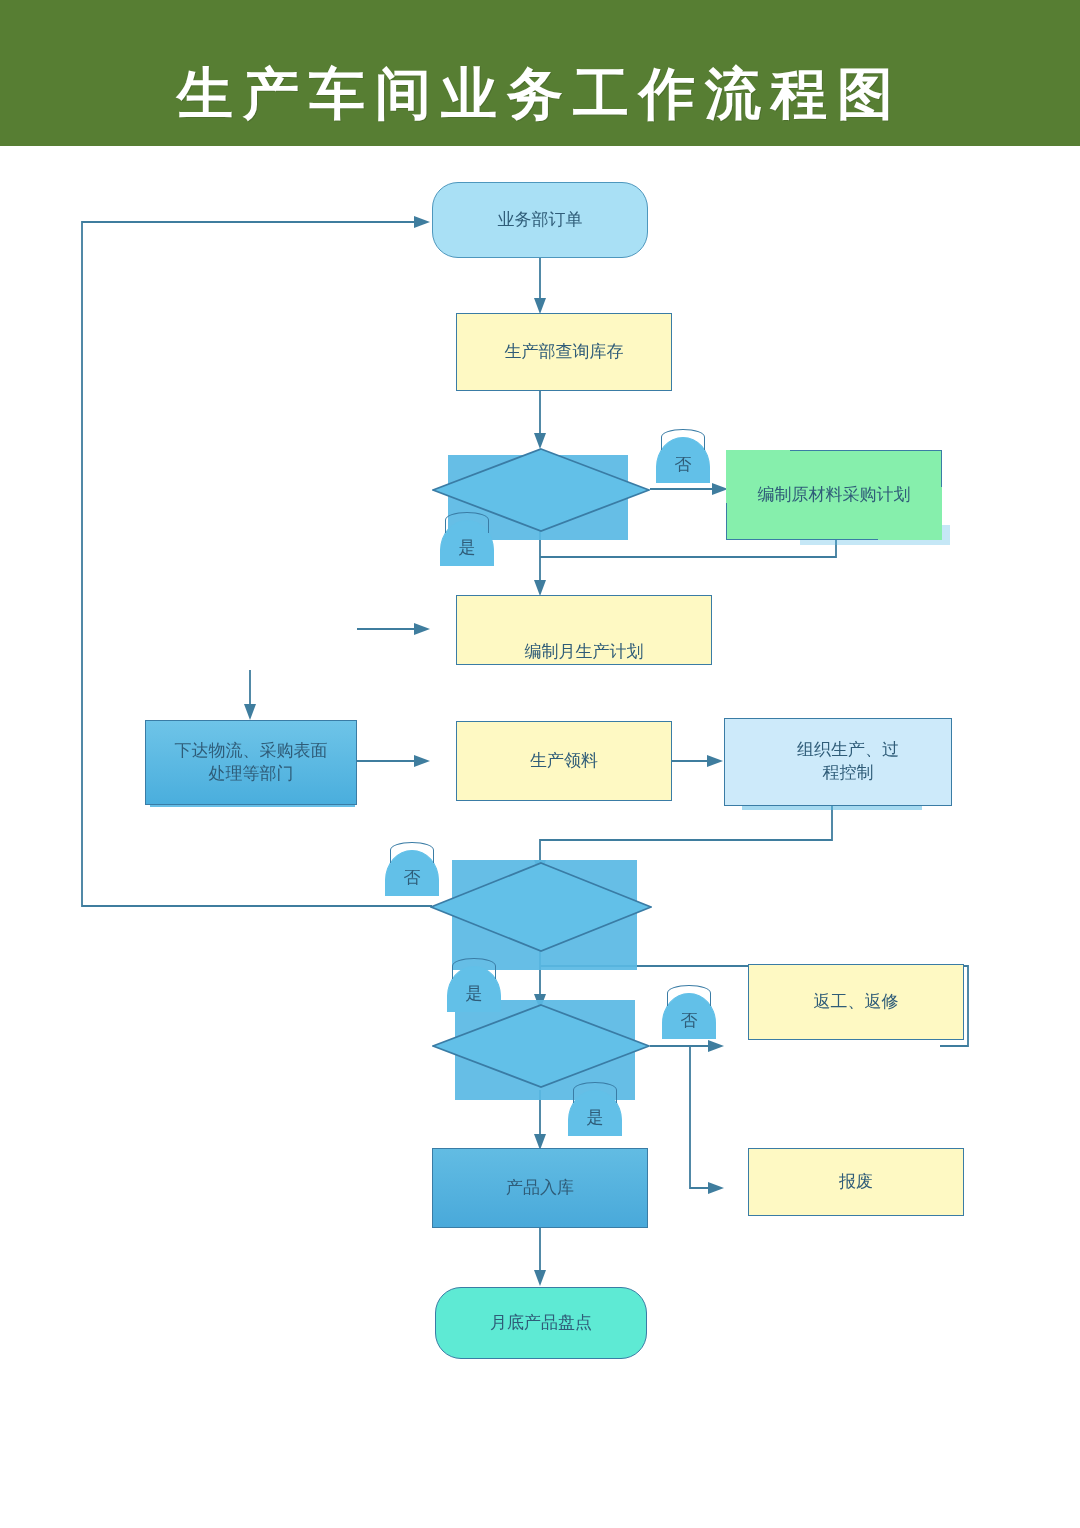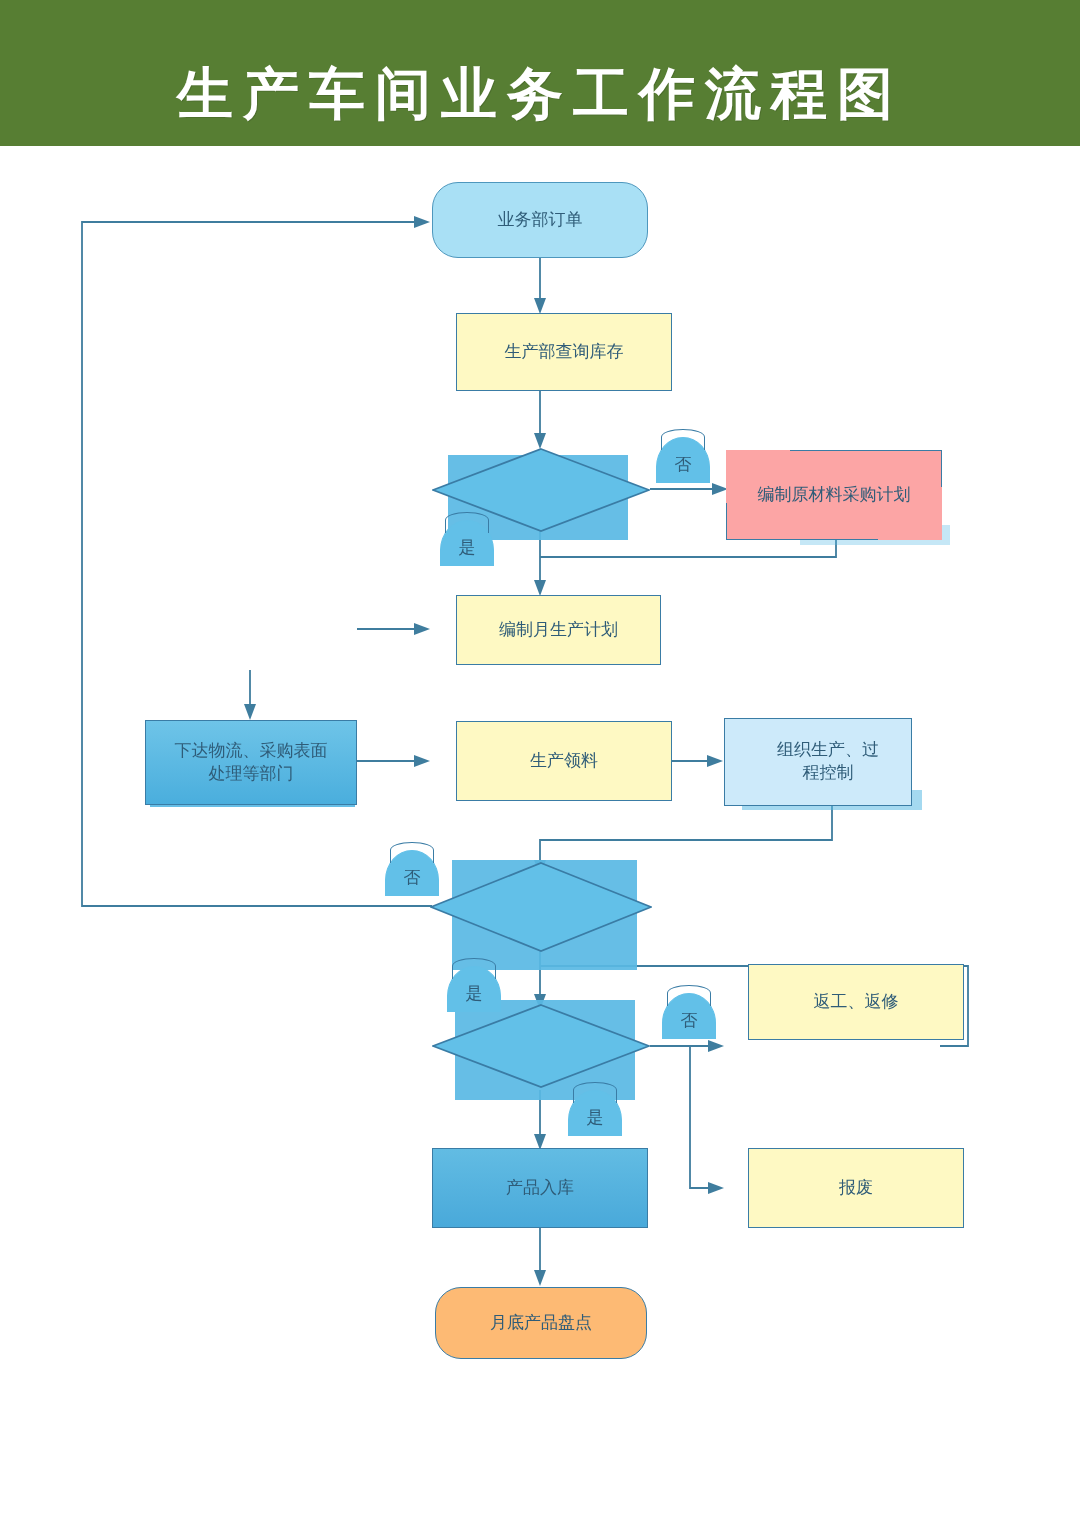--- a/index.html
+++ b/index.html
@@ -18,41 +18,41 @@
 
   
   .node{position:absolute;box-sizing:border-box;display:flex;align-items:center;
         justify-content:center;text-align:center;color:#2f5c78;font-size:17px;
         line-height:1.35;white-space:pre-line;}
   .rect{border:1.6px solid #3a7ca5;}
   .fill-light{background:#cdeafa;}
   .fill-mid{background:#fef9c3;margin-left:24px;}
   .fill-dark{background:linear-gradient(180deg,#6ec4e8 0%,#4aaedd 100%);}
   .fill-prod{background:linear-gradient(180deg,#62bce3 0%,#49a9da 100%);}
-  .term{border:1.8px solid #3a7ca5;border-radius:26px;background:#fdba74;}
+  .term{border:1.8px solid #3a7ca5;border-radius:26px;background:#5eead4;}
   .term-top{border:1.8px solid #4e97bd;border-radius:26px;background:#a9e0f5;}
 
   
   .plate{position:absolute;background:#59b9e4;opacity:.92;}
 
   
   .diamond{position:absolute;}
   .diamond svg{display:block;}
 
   
   .tag{position:absolute;background:#62c0e8;border:1.4px solid #62c0e8;
        border-top-left-radius:50% 30px;border-top-right-radius:50% 30px;
        display:flex;align-items:flex-end;justify-content:center;
        color:#2f5c78;font-size:17px;padding-bottom:6px;box-sizing:border-box;}
   .tag::before{content:"";position:absolute;left:4px;right:4px;top:-9px;height:20px;
        border:1.5px solid #3a7ca5;border-bottom:none;
        border-top-left-radius:60px 22px;border-top-right-radius:60px 22px;}
 
   
-  .corner-box{position:absolute;box-sizing:border-box;background:#fca5a5;}
+  .corner-box{position:absolute;box-sizing:border-box;background:#86efac;}
   .corner-box .c{position:absolute;border-color:#3a7ca5;border-style:solid;}
   .corner-box .tr{top:0;right:0;width:70%;height:40%;border-width:1.6px 1.6px 0 0;}
   .corner-box .bl{bottom:0;left:0;width:70%;height:40%;border-width:0 0 1.6px 1.6px;}
 
   
   #wires{position:absolute;left:0;top:0;width:1080px;height:1528px;pointer-events:none;}
   #wires path,#wires line{stroke:#3f7d9e;stroke-width:1.8;fill:none;}
   #wires .head{fill:#3f7d9e;stroke:none;}
 </style>
 </head>
@@ -143,34 +143,34 @@
     <span>是</span>
   </div>
 
   <div class="corner-box node" style="left:726px;top:450px;width:216px;height:90px;">
     <span class="c tr"></span>
     <span class="c bl"></span>
     <span>编制原材料采购计划</span>
   </div>
 
 
-  <div class="node rect fill-mid" style="left:432px;top:595px;width:205px;height:70px;">
+  <div class="node rect fill-mid" style="left:432px;top:595px;width:256px;height:70px;align-items:flex-end;">
     <span>编制月生产计划</span>
   </div>
 
   <div class="node rect fill-dark" style="left:145px;top:720px;width:212px;height:85px;">
     <span>下达物流、采购表面
 处理等部门</span>
   </div>
 
   <div class="node rect fill-mid" style="left:432px;top:721px;width:216px;height:80px;">
     <span>生产领料</span>
   </div>
 
-  <div class="node rect fill-light" style="left:724px;top:718px;width:188px;height:88px;padding-left:20px;">
+  <div class="node rect fill-light" style="left:724px;top:718px;width:228px;height:88px;padding-left:20px;">
     <span>组织生产、过
 程控制</span>
   </div>
 
   <div class="diamond" style="left:430px;top:862px;width:222px;height:90px;">
     <svg width="222" height="90" viewBox="0 0 222 90">
       <polygon points="111,1 221,45 111,89 1,45" fill="#62c0e8" stroke="#3a7ca5" stroke-width="1.8"></polygon>
     </svg>
   </div>
   <div class="tag" style="left:385px;top:850px;width:54px;height:46px;">
@@ -189,21 +189,21 @@
     <span>否</span>
   </div>
   <div class="tag" style="left:568px;top:1090px;width:54px;height:46px;">
     <span>是</span>
   </div>
 
   <div class="node rect fill-mid" style="left:724px;top:964px;width:216px;height:76px;">
     <span>返工、返修</span>
   </div>
 
-  <div class="node rect fill-mid" style="left:724px;top:1148px;width:216px;height:80px;">
+  <div class="node rect fill-mid" style="left:724px;top:1148px;width:216px;height:68px;">
     <span>报废</span>
   </div>
 
   <div class="node rect fill-prod" style="left:432px;top:1148px;width:216px;height:80px;">
     <span>产品入库</span>
   </div>
 
   <div class="node term" style="left:435px;top:1287px;width:212px;height:72px;">
     <span>月底产品盘点</span>
   </div>

